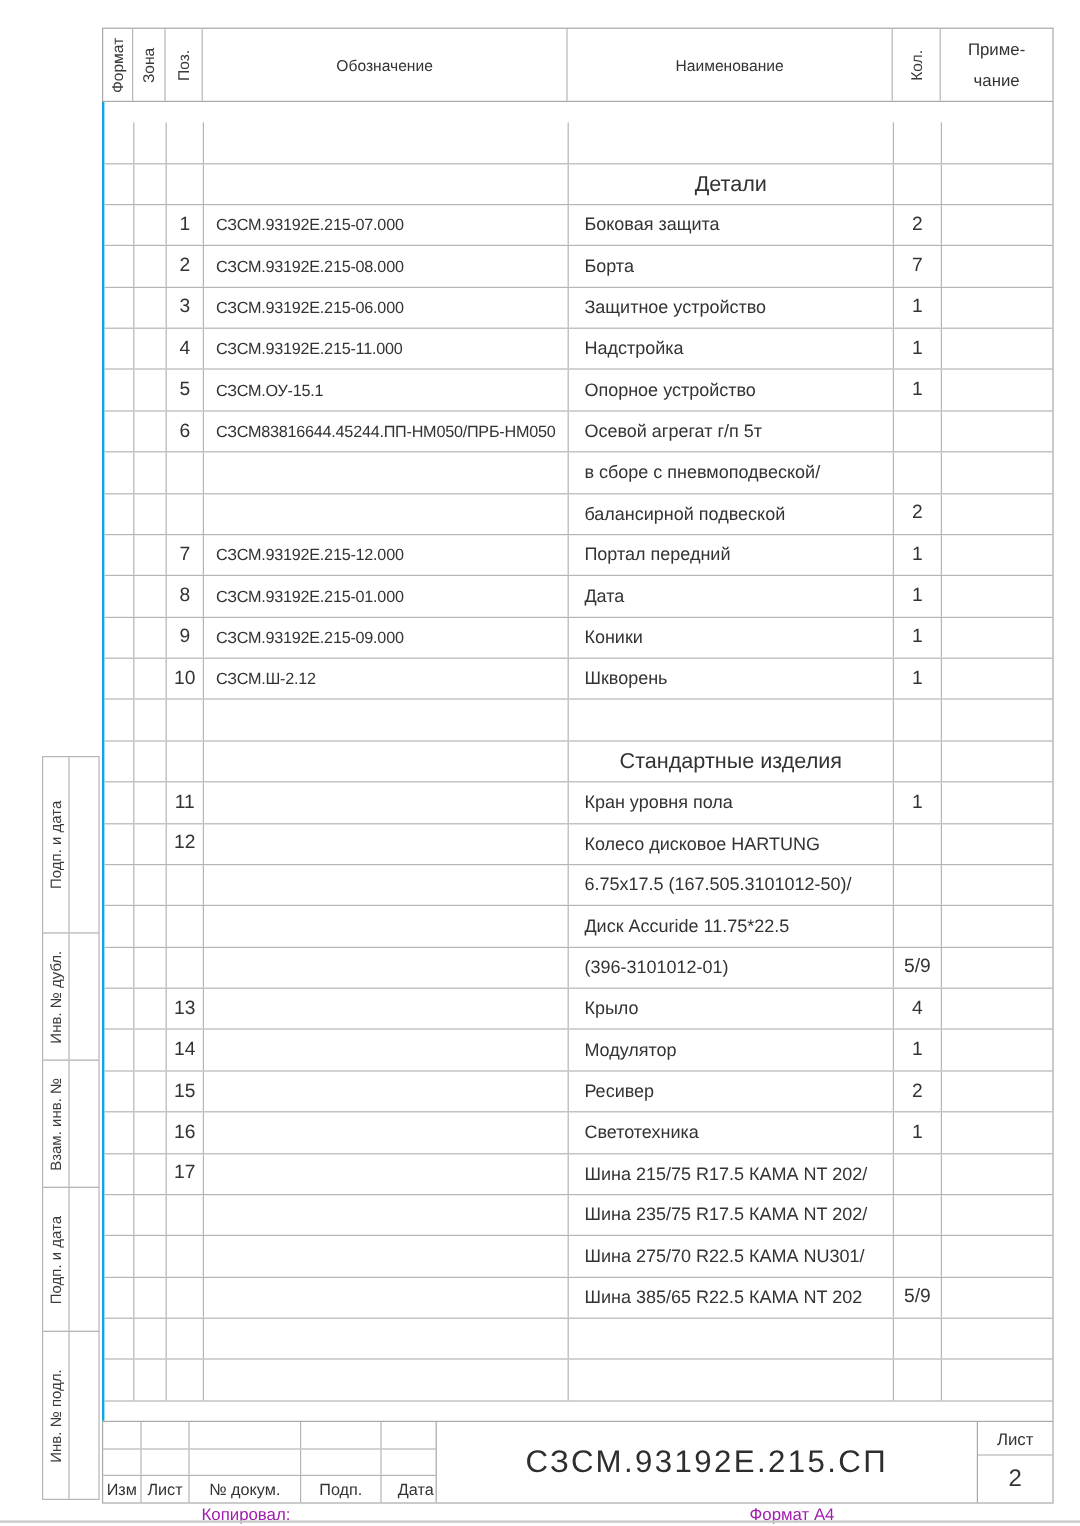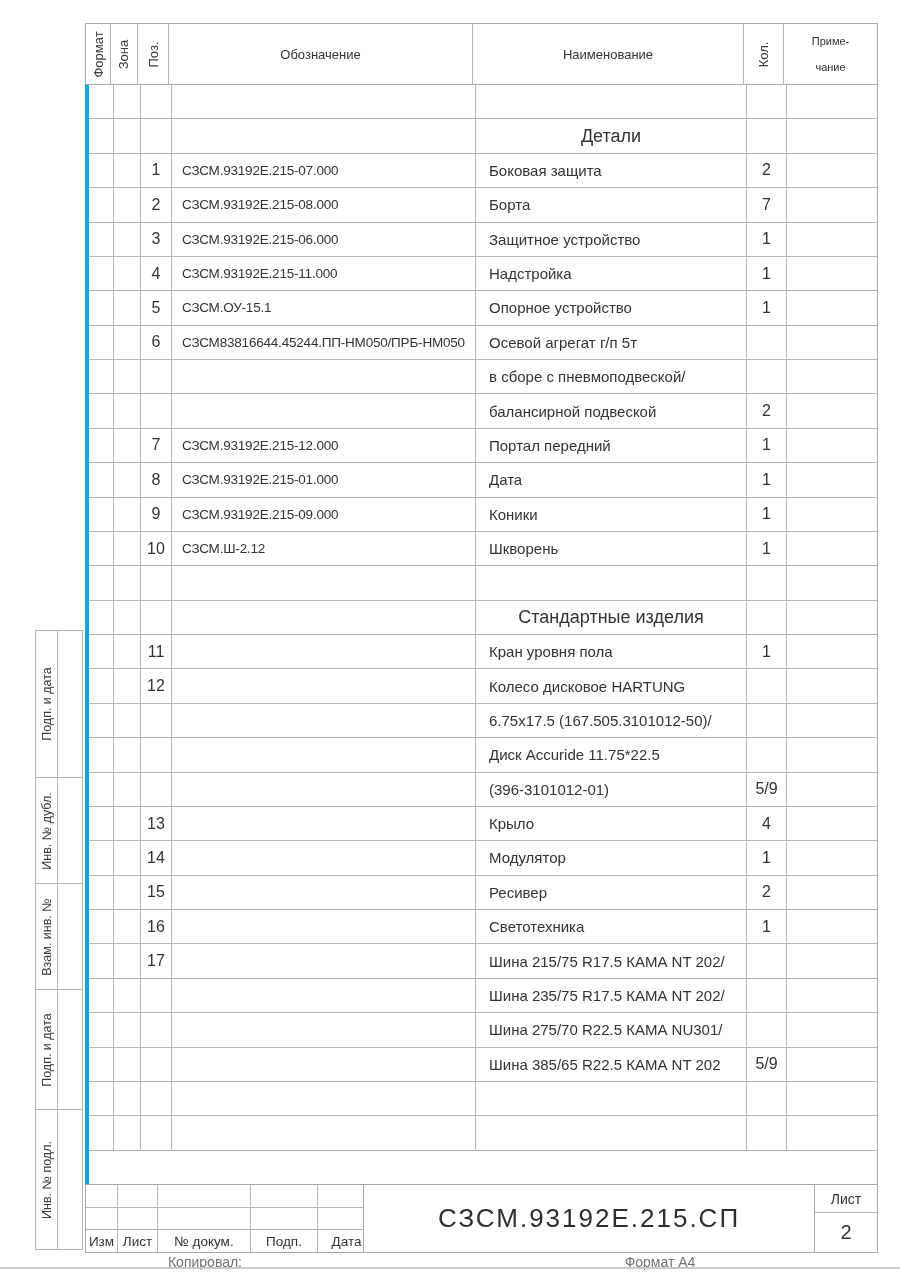--- a/index.html
+++ b/index.html
@@ -11,32 +11,32 @@
   }
   .abs { position:absolute; box-sizing:border-box; }
 
   
   .thead {
     left:85px; top:23px; width:793px; height:62px;
     border:1px solid #a8a8a8; display:flex; background:#fff;
   }
   .tbody {
     left:85px; top:85px; width:793px; height:1100px;
-    border-left:4px solid #0ea5e9; border-right:1px solid #a8a8a8;
-    display:flex; flex-direction:column; background:#fff;
+    border-left:2px solid #0ea5e9; border-right:1px solid #a8a8a8;
+    display:flex; flex-direction:column; background:#fff;justify-content:center;
   }
   .trow { height:34.375px; display:flex; border-bottom:1px solid #b5b5b5; box-sizing:border-box; }
   .cell { box-sizing:border-box; border-right:1px solid #b5b5b5; display:flex; align-items:center; overflow:visible; white-space:nowrap; }
   .w1{width:25px}.w2{width:27px}.w3{width:31px}.w4{width:304px}.w5{width:271px}.w6{width:40px}
   .w7{flex:1; border-right:none;}
   .hcell { box-sizing:border-box; border-right:1px solid #b5b5b5; display:flex; align-items:center; justify-content:center; }
   .hcell:last-child { border-right:none; }
   .vlabel { transform:rotate(-90deg); white-space:nowrap; font-size:13px; color:#3a3a3a; }
   .hname { font-size:13px; }
-  .note-h { flex-direction:column; font-size:11px; line-height:26px; }
+  .note-h { flex-direction:column; font-size:14px; line-height:26px; }
 
   .c-pos { justify-content:center; font-size:16px; }
   .c-designation { padding-left:10px; font-size:13.5px; letter-spacing:-0.2px; }
   .c-name { padding-left:13px; font-size:15px; }
   .c-qty { justify-content:center; font-size:16px; }
   .trow.section .c-name { justify-content:center; padding-left:0; font-size:18px; }
 
   
   .tblock {
     left:85px; top:1184px; width:793px; height:69px;
@@ -57,21 +57,21 @@
 
   
   .strip { left:35px; top:630px; width:48px; height:623px; }
   .strip-section { box-sizing:border-box; border:1px solid #b5b5b5; margin-top:-1px; display:flex; width:100%; background:#fff; }
   .strip-section:first-child { margin-top:0; }
   .strip-label { width:22px; box-sizing:border-box; border-right:1px solid #b5b5b5; display:flex; align-items:center; justify-content:center; }
   .strip-label span { transform:rotate(-90deg); white-space:nowrap; font-size:12.5px; color:#3a3a3a; }
   .strip-rest { flex:1; }
 
   
-  .foot-text { font-size:14px; color:#737373; text-align:center; }
+  .foot-text { font-size:14px; color:#a21caf; text-align:center; }
   .bottom-edge { left:0; top:1267px; width:900px; height:2px; background:#cacaca; }
 </style>
 </head>
 <body>
 
 <div class="abs thead">
   <div class="hcell w1">
       <span class="vlabel">Формат</span>
     </div>
   <div class="hcell w2">

